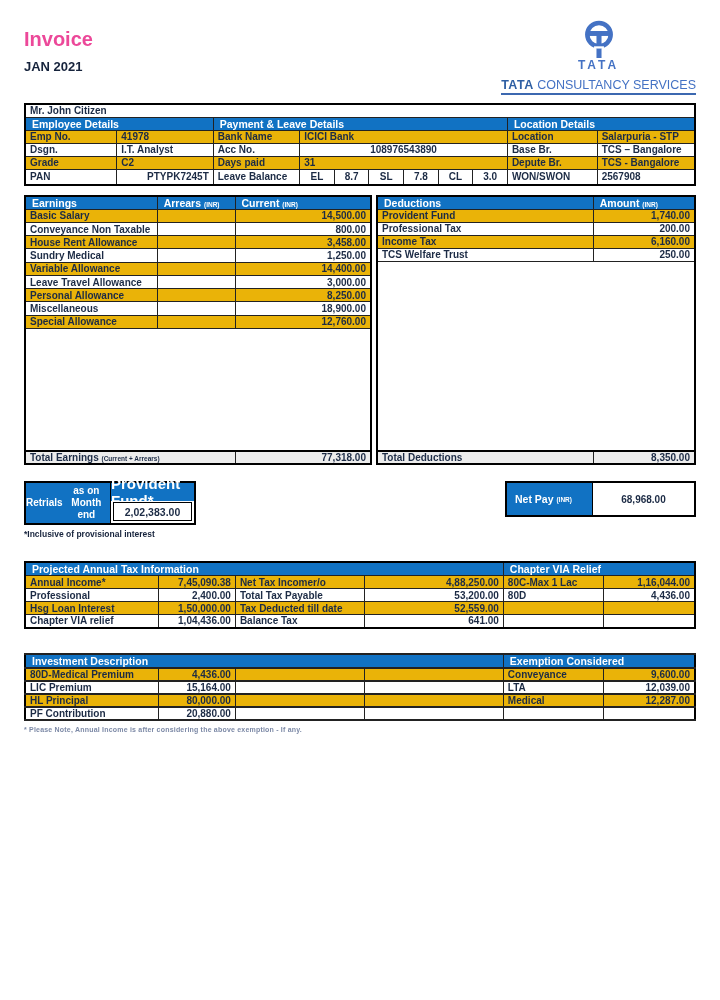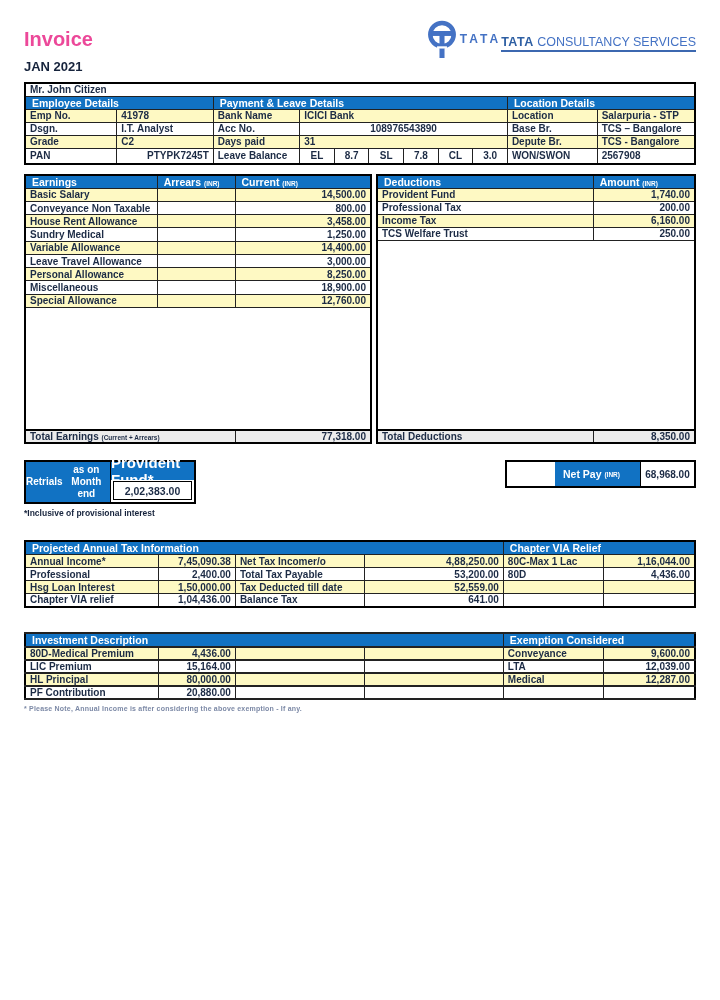--- a/index.html
+++ b/index.html
@@ -9,37 +9,37 @@
     font-family:"Liberation Sans", sans-serif;
     color:#1c2b45;
   }
   .page { width:720px; height:1000px; padding:20px 24px 0 24px; }
 
   
   .top { display:flex; justify-content:space-between; align-items:flex-start; }
   .title-block { padding-top:8px; }
   .doc-title { font-size:20px; font-weight:bold; color:#ec4899; }
   .doc-period { font-size:13px; font-weight:bold; color:#16233c; margin-top:8px; }
-  .brand { display:flex; flex-direction:row; align-items:center; }
+  .brand { display:flex; flex-direction:column; align-items:center; }
   .logo-emblem { display:block; }
   .logo-word { font-size:12px; font-weight:bold; letter-spacing:3px; color:#4472C4; margin-top:-2px; }
   .company-line { font-size:12.5px; color:#4472C4; white-space:nowrap;
                   border-bottom:2px solid #3c68b0; padding-bottom:1px; margin-top:6px; }
   .company-line .cb { font-weight:bold; color:#2e5fa3; letter-spacing:0.5px; }
 
   
   table { border-collapse:collapse; width:100%; table-layout:fixed; }
   td, th { border:1px solid #222; font-size:10px; font-weight:700;
            padding:0 4px; height:13px; overflow:hidden; white-space:nowrap;
            text-align:left; vertical-align:middle; color:#1c2b45; }
   table { border:2px solid #000; }
   .blue-head { background:#1172C3; color:#fff; font-weight:bold; font-size:10.5px; padding-left:6px; }
   .num { text-align:right; }
   .ctr { text-align:center; }
-  .stripe { background:#fef9c3;padding-left:40px; }
+  .stripe { background:#eab308;padding-left:40px; }
   .sub { font-size:6.5px; font-weight:700; }
   .total-row td { background:#ececec; border-top:2px solid #000; }
 
   .info-table { margin-top:8px; }
 
   
   .leave-cell { padding:0; }
   .leave-flex { display:flex; height:100%; }
   .leave-flex span { flex:1; text-align:center; border-left:1px solid #222;
                      font-size:10px; font-weight:700; line-height:14px; }
@@ -58,21 +58,21 @@
                   grid-template-columns:85px 1fr; grid-template-rows:18px 22px; }
   .retrials-label { grid-row:1 / span 2; background:#1172C3; color:#fff; font-weight:bold;
                     font-size:10px; display:flex; justify-content:center;
                     align-items:center; text-align:center; line-height:12px; border-right:1px solid #000; }
   .pf-header { background:#1172C3; color:#fff; font-weight:bold; font-size:15px;
                display:flex; align-items:center; justify-content:center; }
   .pf-value  { background:#fff; border:1px solid #000; margin:1px 2px 2px 2px; font-size:10.5px;
                font-weight:700; display:flex; align-items:center; justify-content:center; }
   .retrials-note { font-size:8.5px; font-weight:700; color:#16233c; margin-top:4px; }
 
-  .netpay-box { width:191px; border:2px solid #000; display:flex; height:28px;padding-left:48px; }
+  .netpay-box { width:191px; border:2px solid #000; display:flex; height:36px; }
   .netpay-label { width:86px; background:#1172C3; color:#fff; font-weight:bold; font-size:10.5px;
                   display:flex; align-items:center; padding-left:8px; border-right:1px solid #000; }
   .netpay-value { flex:1; background:#fff; display:flex; align-items:center; justify-content:center;
                   font-size:10px; font-weight:700; }
 
   
   .tax-table { margin-top:22px; }
   .inv-table { margin-top:24px; }
   .inv-table td { border-top-width:2px; border-bottom-width:2px; }
   .footnote { font-size:7px; font-weight:700; color:#7c89a6; margin-top:5px; letter-spacing:0.2px; }

